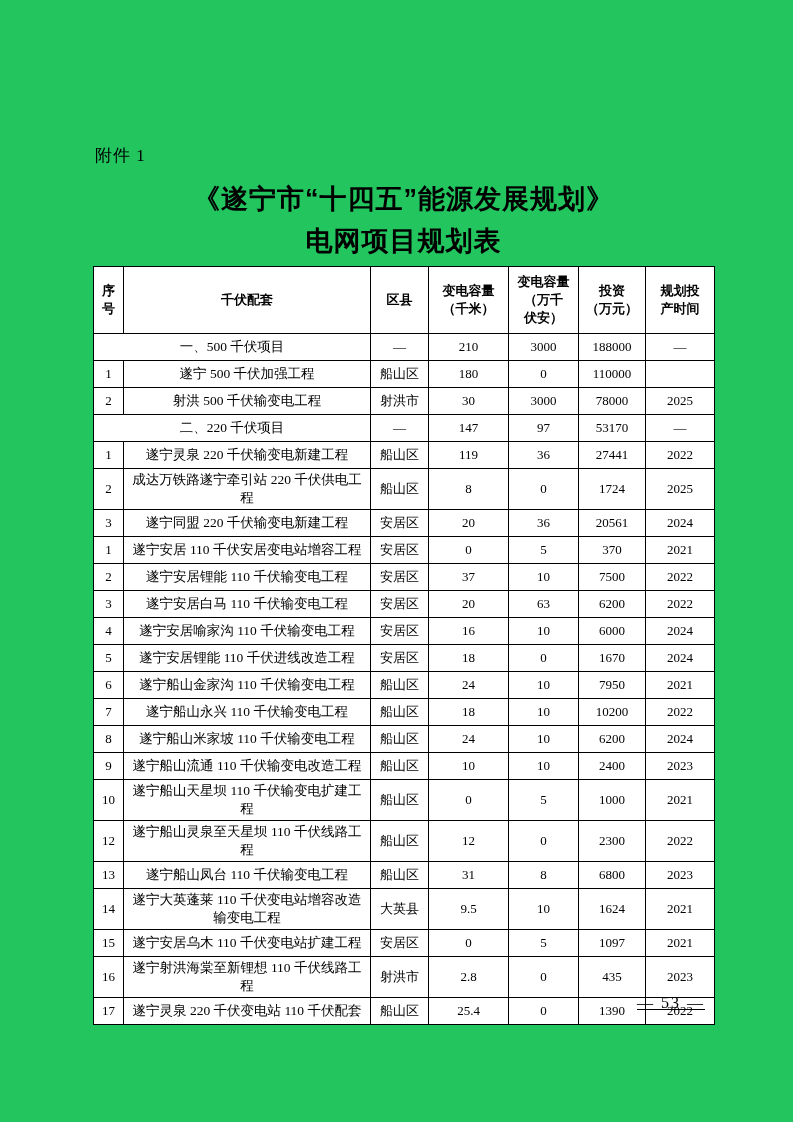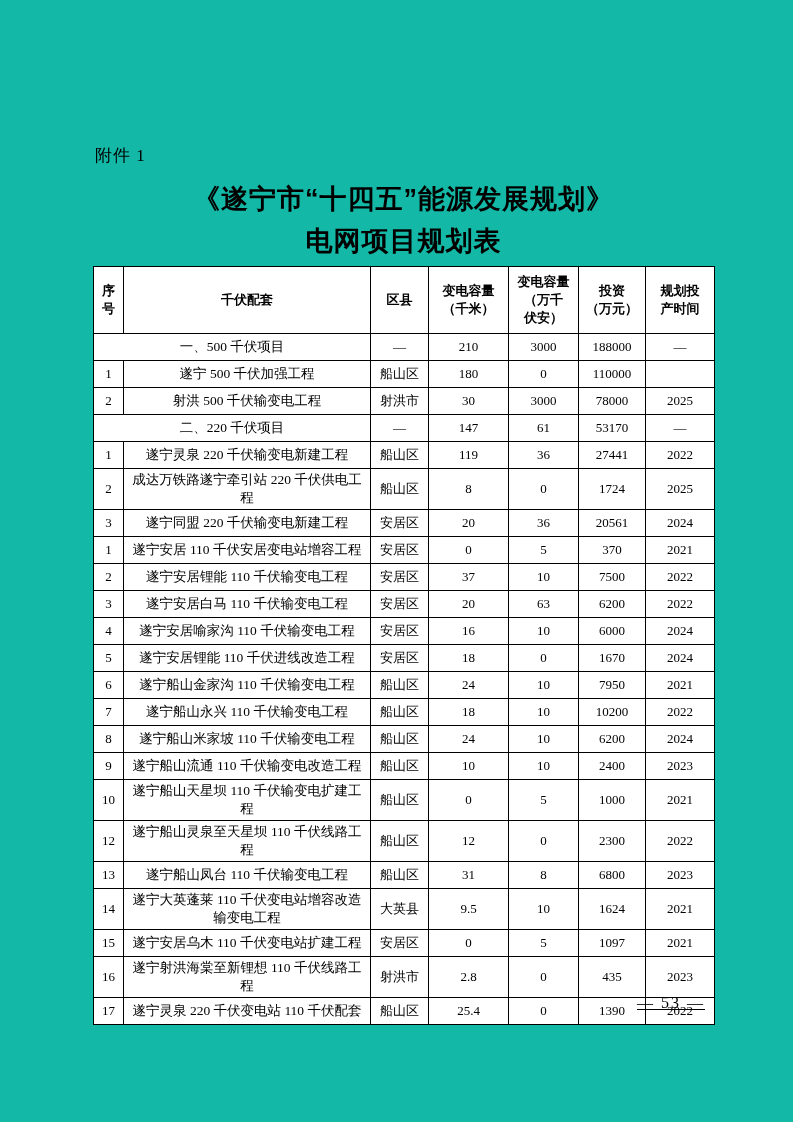--- a/index.html
+++ b/index.html
@@ -6,21 +6,21 @@
   body{
     background:#ffffff;
     font-family:"Liberation Serif","DejaVu Serif",serif;
     color:#000;
     -webkit-font-smoothing:antialiased;
   }
   .page{
     position:relative;
     width:793px;
     height:1122px;
-    background:#14b8a6;
+    background:#22c55e;
     overflow:hidden;
   }
   .attachment{
     position:absolute;
     left:95px;
     top:144px;
     font-size:17px;
     letter-spacing:1px;
   }
   .doc-title{
@@ -144,21 +144,21 @@
           <td>射洪市</td>
           <td>30</td>
           <td>3000</td>
           <td>78000</td>
           <td>2025</td>
         </tr>
         <tr>
           <td class="name" colspan="2">二、220 千伏项目</td>
           <td>—</td>
           <td>147</td>
-          <td>61</td>
+          <td>97</td>
           <td>53170</td>
           <td>—</td>
         </tr>
         <tr>
           <td class="no">1</td>
           <td class="name">遂宁灵泉 220 千伏输变电新建工程</td>
           <td>船山区</td>
           <td>119</td>
           <td>36</td>
           <td>27441</td>

